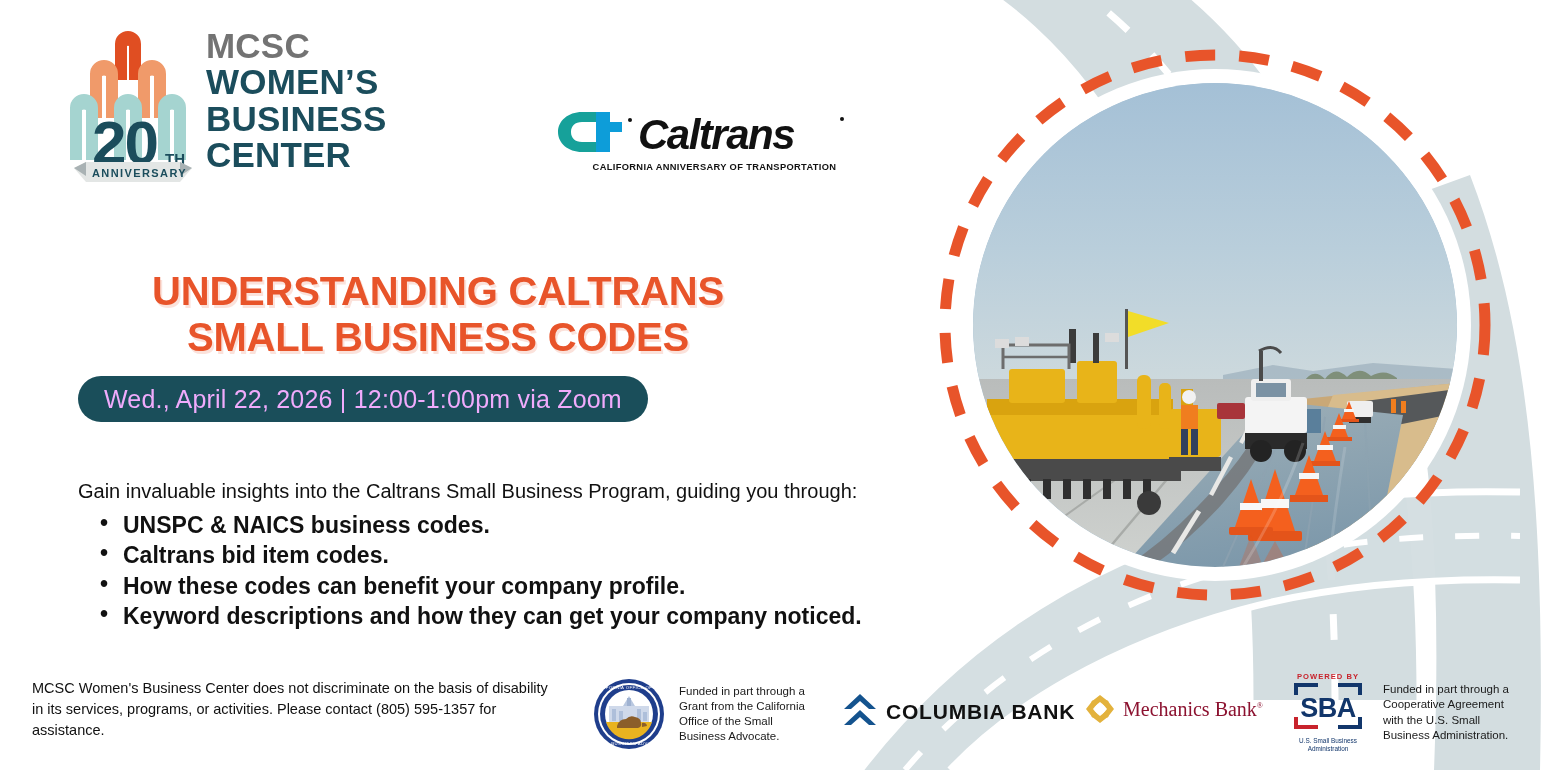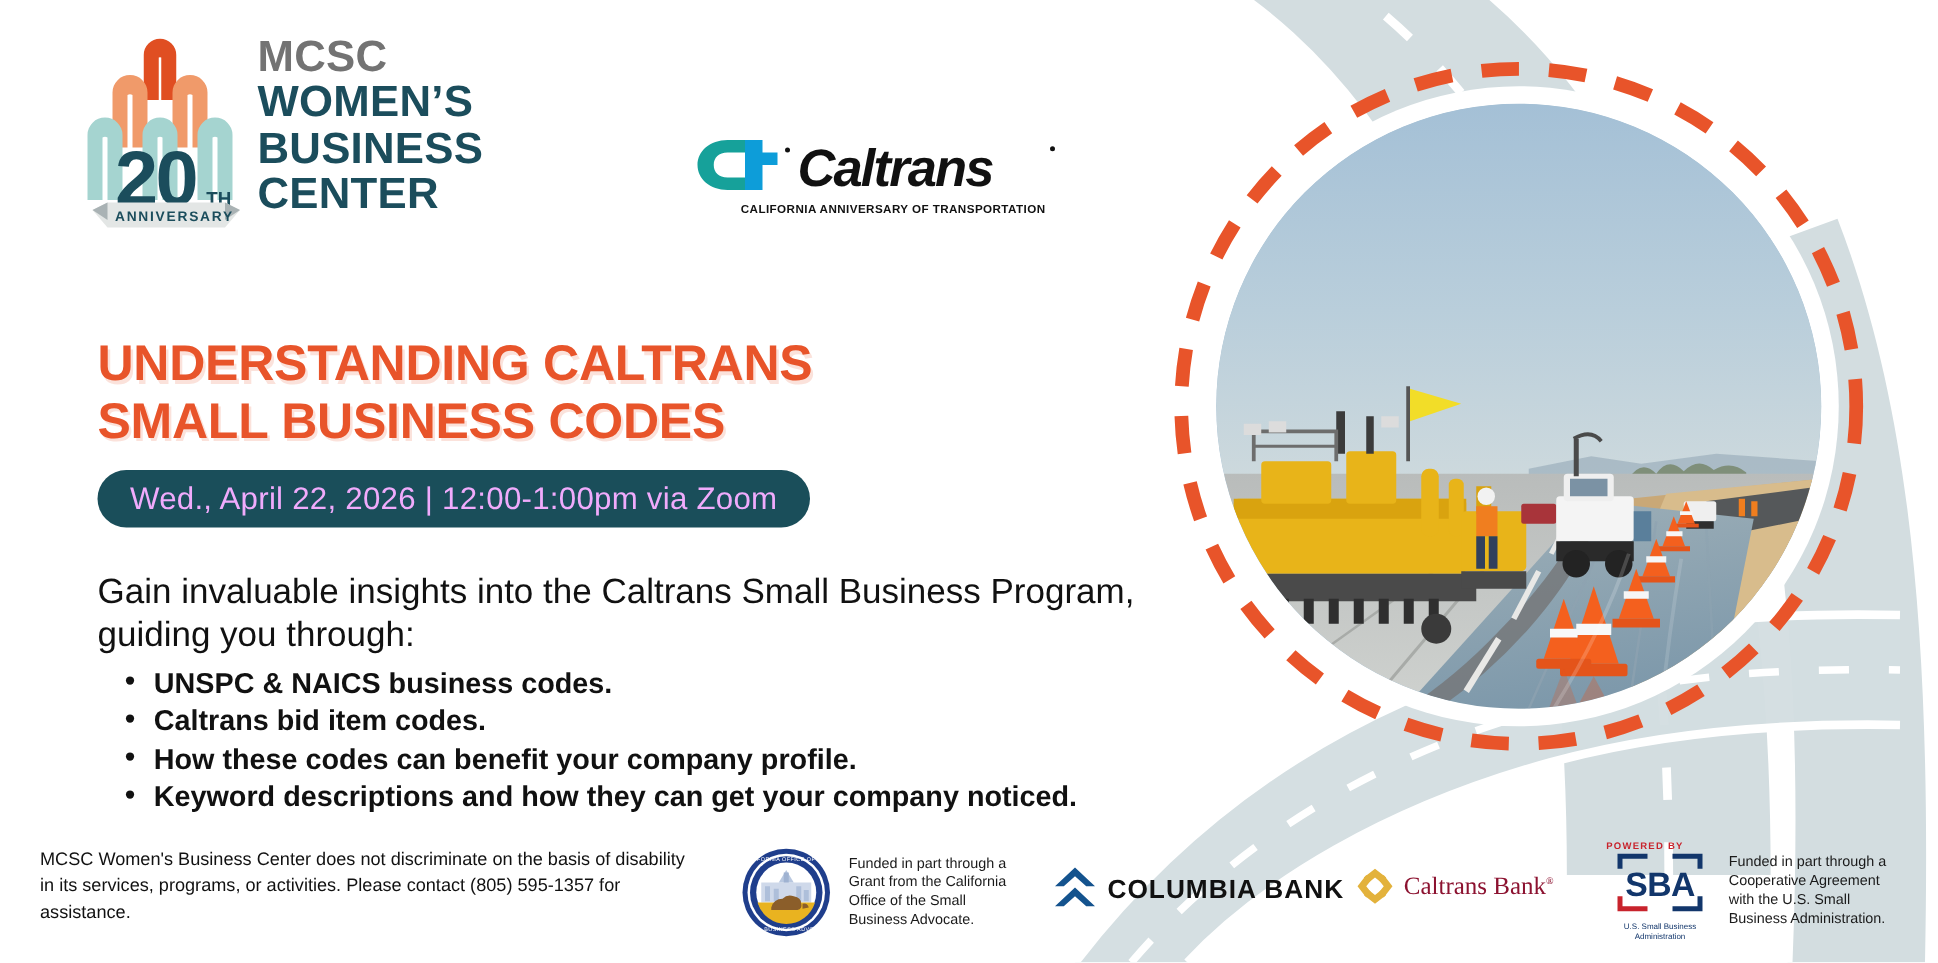--- a/index.html
+++ b/index.html
@@ -30,34 +30,35 @@
     font-size:9.3px; font-weight:bold; color:#111;
     letter-spacing:0.35px; text-align:center; white-space:nowrap;
   }
 
   
   .headline {
     position:absolute; left:78px; top:268px; width:720px; z-index:5;
     color:#E8542A; font-weight:bold; font-size:40px; line-height:1.16;
     letter-spacing:-0.2px;
     text-shadow:2px 3px 0 rgba(232,84,42,0.17);
+    text-align:center;
   }
   .headline span { display:block; }
 
   
   .date-pill {
     position:absolute; left:78px; top:376px; height:46px; z-index:5;
     background:#1A4E5A; color:#f0abfc; border-radius:23px;
     display:inline-flex; align-items:center; padding:0 26px;
     font-size:25px; letter-spacing:0.2px; white-space:nowrap;
   }
 
   
   .body-copy { position:absolute; left:78px; top:455px; width:830px; z-index:5; color:#111; }
-  .lede { font-size:28px; line-height:1.25; }
+  .lede { font-size:20px; line-height:1.25;margin-top:24px; }
   .bullets { list-style:none; margin-top:6px; }
   .bullets li {
     font-size:23px; line-height:1.32; position:relative; padding-left:45px;font-weight:bold;
   }
   .bullets li::before {
     content:"\2022"; position:absolute; left:22px; top:-2px; font-size:23px;
   }
 
   
   .photo-wrap { position:absolute; left:935px; top:45px; width:560px; height:560px; z-index:4; }
@@ -90,21 +91,21 @@
   }
   .mechanics-word {
     font-size:20px; color:#8C1230; margin-left:8px;
     font-family:"Liberation Serif", serif;
   }
   .mechanics-word sup { font-size:8px; vertical-align:super; }
   .sba-caption {
     font-size:6.4px; color:#12366B; text-align:center; line-height:1.25; margin-top:2px;
   }
   .sba-powered {
-    font-size:7.6px; color:#C8232C; font-weight:bold; letter-spacing:1px; text-align:left;
+    font-size:7.6px; color:#C8232C; font-weight:bold; letter-spacing:1px; text-align:center;
   }
 </style>
 </head>
 <body>
 
 <div id="stage">
 
   <svg class="bg-art" viewBox="0 0 1550 770">
     <defs>
       <clipPath id="clipAll">
@@ -404,21 +405,21 @@
 
       <div class="fl-block mechanics">
         <svg width="30" height="30" viewBox="0 0 30 30">
           <g fill="#E3B23C">
             <path d="M15 1 L24 8 L20 12 L15 8 L10 12 L6 8 Z"></path>
             <path d="M29 15 L22 24 L18 20 L22 15 L18 10 L22 6 Z"></path>
             <path d="M15 29 L6 22 L10 18 L15 22 L20 18 L24 22 Z"></path>
             <path d="M1 15 L8 6 L12 10 L8 15 L12 20 L8 24 Z"></path>
           </g>
         </svg>
-        <span class="mechanics-word"><span>Caltrans Bank</span><sup>®</sup></span>
+        <span class="mechanics-word"><span>Mechanics Bank</span><sup>®</sup></span>
       </div>
 
       <div class="fl-block sba">
         <div style="width:86px;text-align:center;">
           <div class="sba-powered">POWERED BY</div>
           <svg width="80" height="50" viewBox="0 0 80 50">
 
             <path d="M8 14 L8 4 L30 4" stroke="#12366B" stroke-width="4" fill="none"></path>
             <path d="M50 4 L72 4 L72 14" stroke="#12366B" stroke-width="4" fill="none"></path>
             <path d="M72 36 L72 46 L50 46" stroke="#12366B" stroke-width="4" fill="none"></path>

